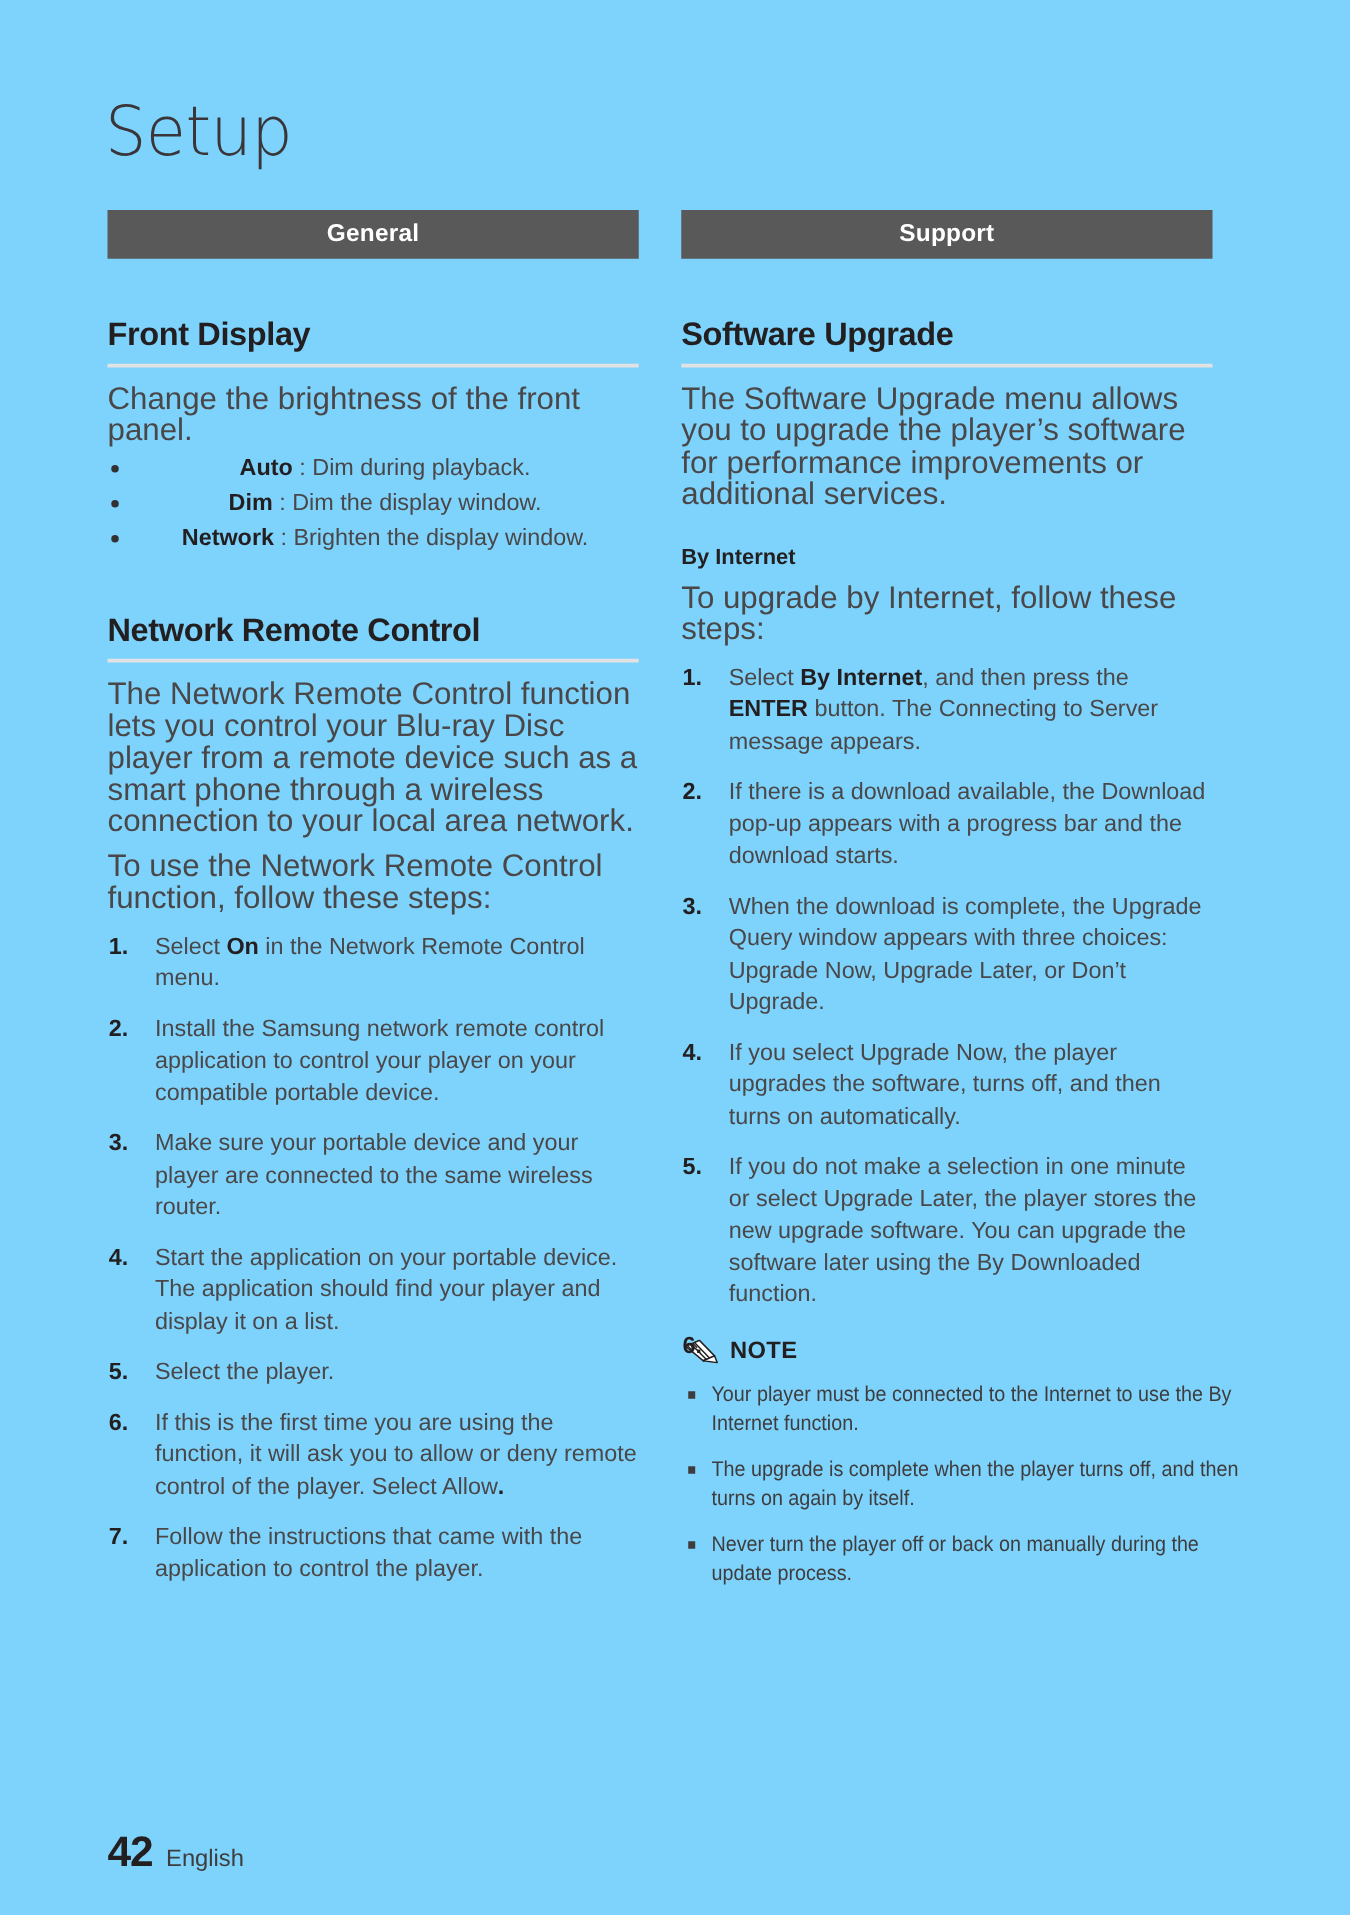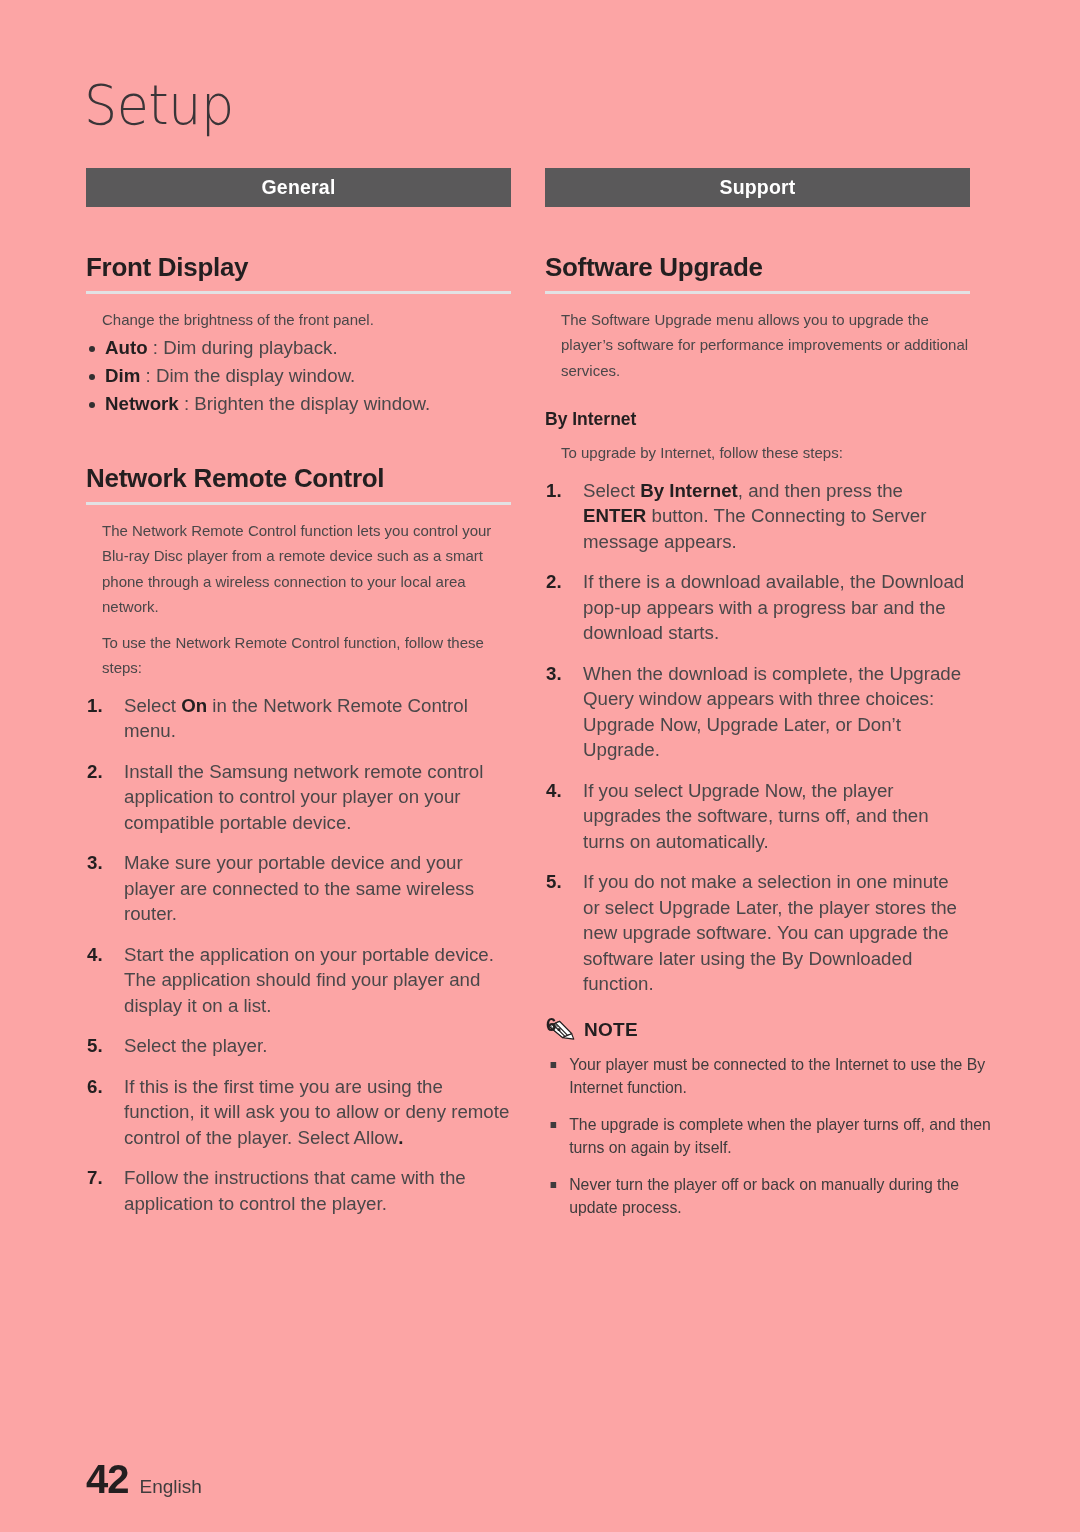--- a/index.html
+++ b/index.html
@@ -12,21 +12,21 @@
     height: 1532px;
     position: relative;
     font-family: "Liberation Sans", sans-serif;
     color: #3b3b3b;
     overflow: hidden;
   }
 
   .page {
     position: absolute;
     inset: 0;
-    background: #fca5a5;
+    background: #7dd3fc;
   }
 
   
   .chapter-title {
     position: absolute;
     left: 84px;
     top: 78px;
     font-size: 55px;
     line-height: 1;
     font-weight: 200;
@@ -83,37 +83,38 @@
 
   .h3 {
     font-size: 17.5px;
     font-weight: bold;
     color: #231f20;
     margin: 26px 0 10px 0;
   }
 
   
   p.body {
-    font-size: 15px;
+    font-size: 25px;
     line-height: 25.5px;
-    margin: 0 0 10px 16px;
+    margin: 0 0 10px 0;
     color: #4a4749;
   }
   p.body.nogap { margin-bottom: 0; }
 
   b, .b {
     font-weight: bold;
     color: #231f20;
   }
 
   
   ul.dots {
     list-style: none;
     margin: 2px 0 0 0;
     padding: 0;
+    text-align: center;
   }
   ul.dots li {
     position: relative;
     font-size: 18.7px;
     line-height: 28px;
     padding-left: 19px;
     color: #4a4749;
   }
   ul.dots li::before {
     content: "";
@@ -198,21 +199,21 @@
   
   .footer {
     position: absolute;
     left: 86px;
     bottom: 30px;
     display: flex;
     align-items: baseline;
     gap: 11px;
   }
   .footer .pageno {
-    font-size: 40px;
+    font-size: 34px;
     font-weight: bold;
     color: #231f20;
     letter-spacing: -1px;
     margin-top: 45px;
   }
   .footer .lang {
     font-size: 19px;
     color: #3f3c3d;
     text-align: center;
   }

